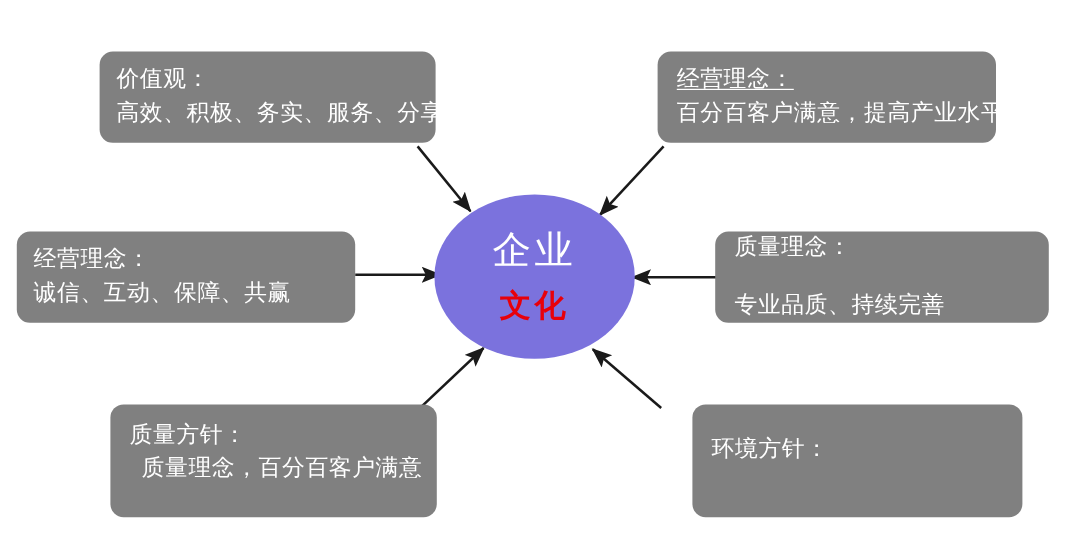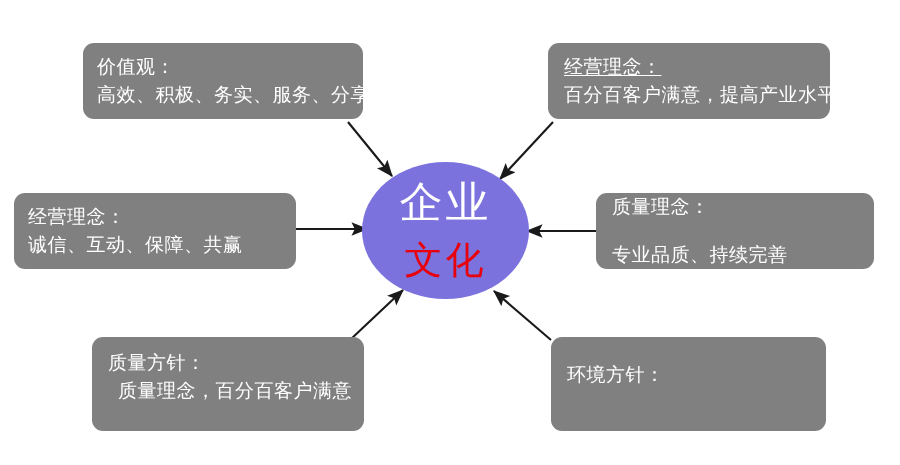--- a/index.html
+++ b/index.html
@@ -49,53 +49,53 @@
     white-space: nowrap;
     letter-spacing: 0.5px;
   }
 
   
   #box-values      { left: 83px;  top: 43px;  width: 280px; height: 76px;  padding: 0 0 0 14px; }
   #box-mission     { left: 548px; top: 43px;  width: 282px; height: 76px;  padding: 0 0 0 16px; }
   #box-management  { left: 14px;  top: 193px; width: 282px; height: 76px;  padding: 0 0 0 14px; }
   #box-quality-idea{ left: 596px; top: 193px; width: 278px; height: 76px;  padding: 0 0 0 16px; justify-content: space-between; }
   #box-quality-pol { left: 92px;  top: 337px; width: 272px; height: 94px;  padding: 0 0 14px 16px; }
-  #box-environment { left: 551px; top: 337px; width: 275px; height: 94px;  padding: 0 0 18px 16px; }
+  #box-environment { left: 577px; top: 337px; width: 275px; height: 94px;  padding: 0 0 18px 16px; }
 
   #box-quality-pol .node-body { padding-left: 10px; }
   #box-environment .node-title { letter-spacing: 0.5px; }
 
   
   #core-ellipse {
     position: absolute;
     left: 362px;
     top: 162px;
     width: 167px;
     height: 137px;
     background: #7b72dd;
     border-radius: 50%;
     display: flex;
     flex-direction: column;
     align-items: center;
     justify-content: center;
   }
   #core-line-1 {
     color: #ffffff;
-    font-size: 43px;
+    font-size: 32px;
     line-height: 1.05;
     letter-spacing: 3px;
     font-weight: 400;
     text-align: right;
   }
   #core-line-2 {
     color: #e8000a;
-    font-size: 38px;
+    font-size: 26px;
     line-height: 1.05;
     letter-spacing: 3px;
-    font-weight: 400;
+    font-weight: 700;
     margin-top: 16px;
   }
 </style>
 </head>
 <body>
 
 <div id="canvas">
 
   <svg id="arrow-layer" viewBox="0 0 900 465" width="900" height="465">
     <defs>

